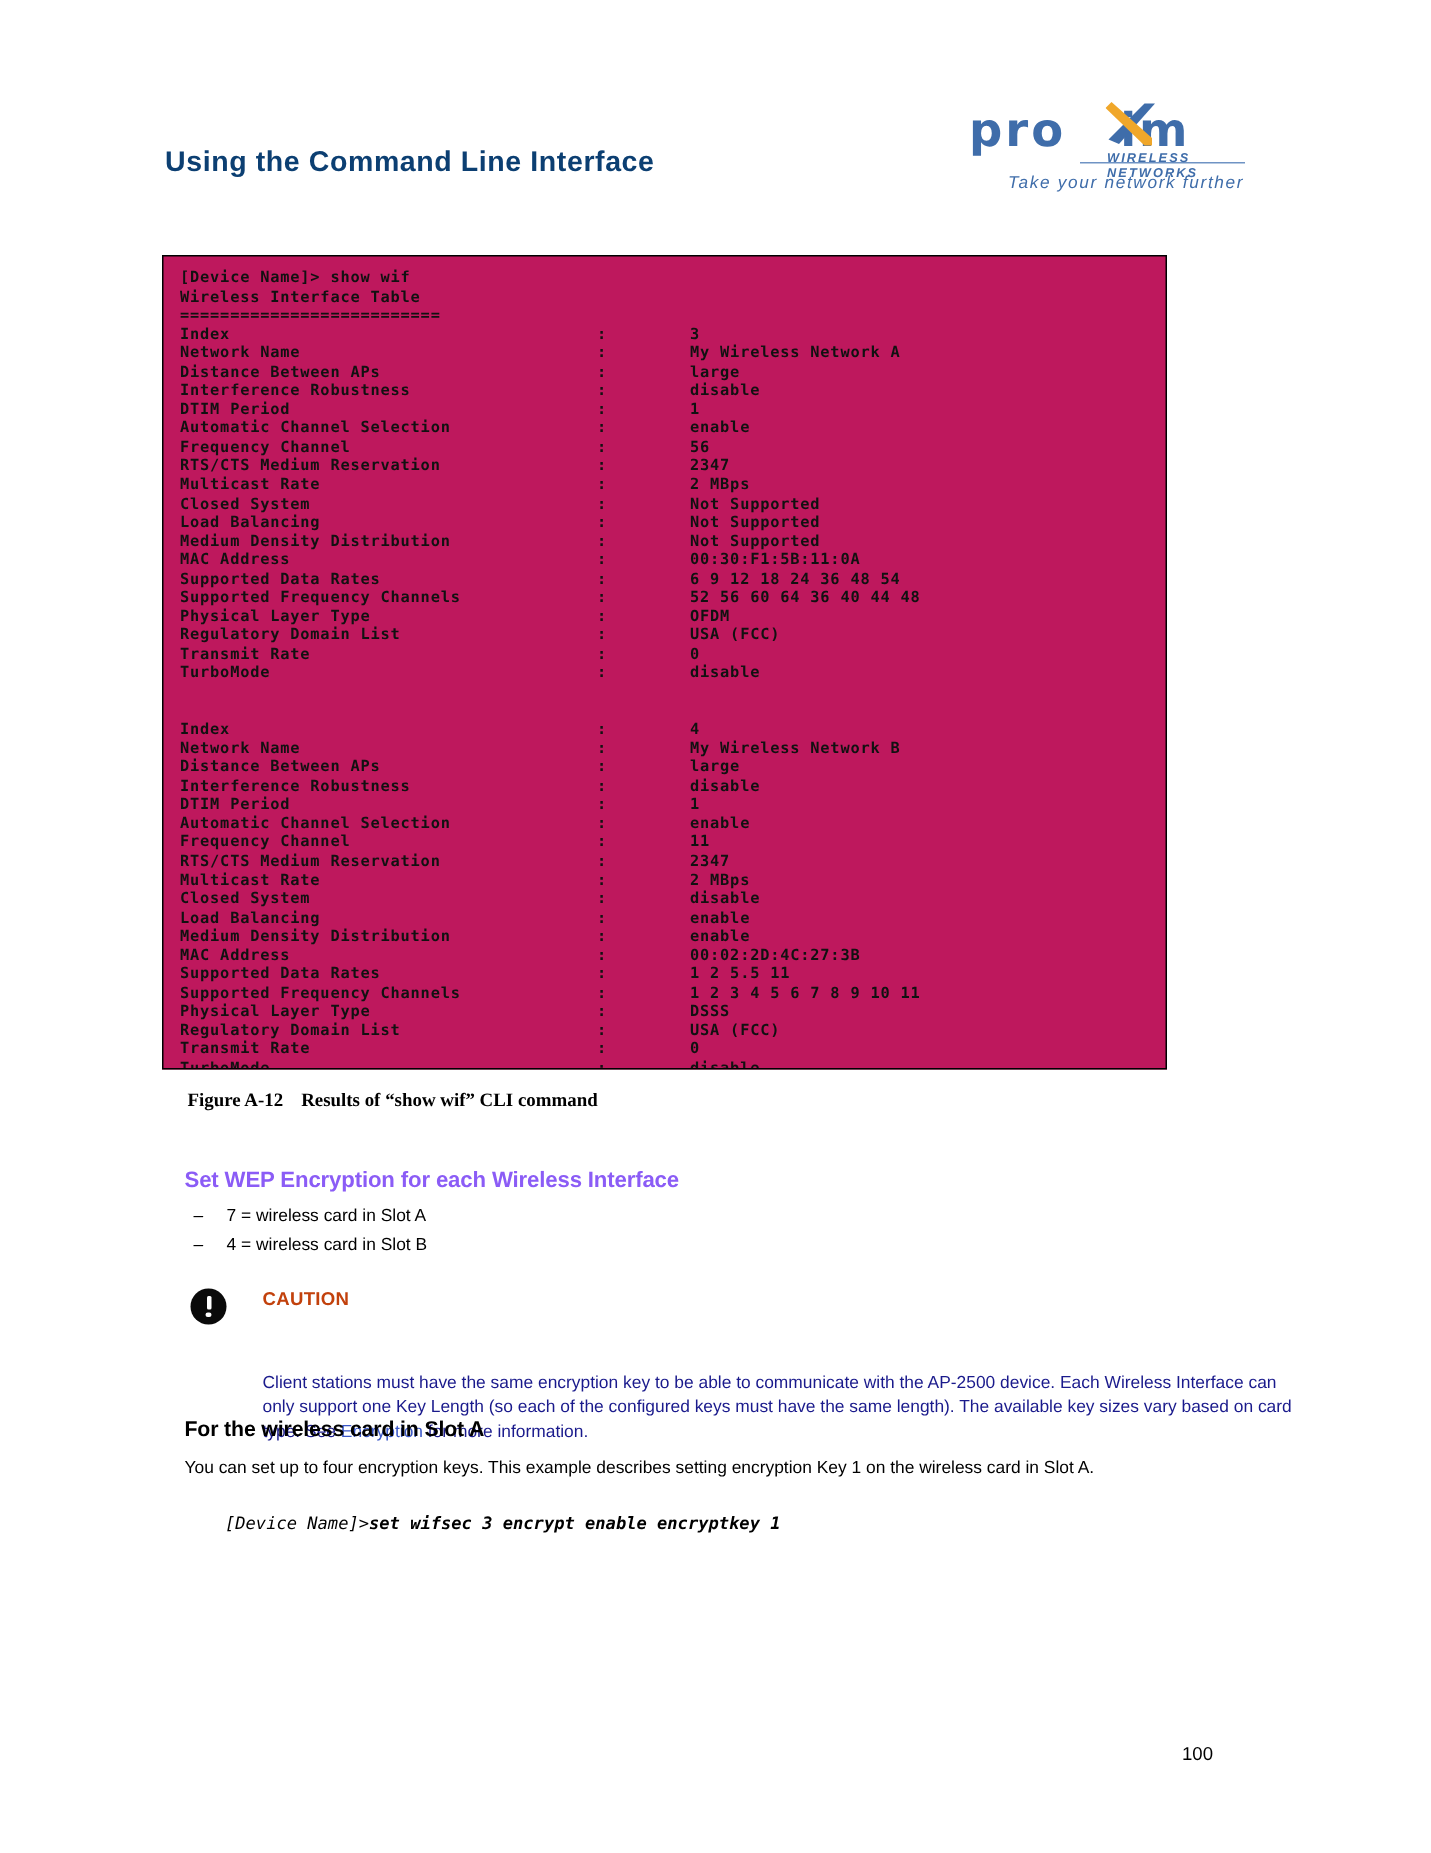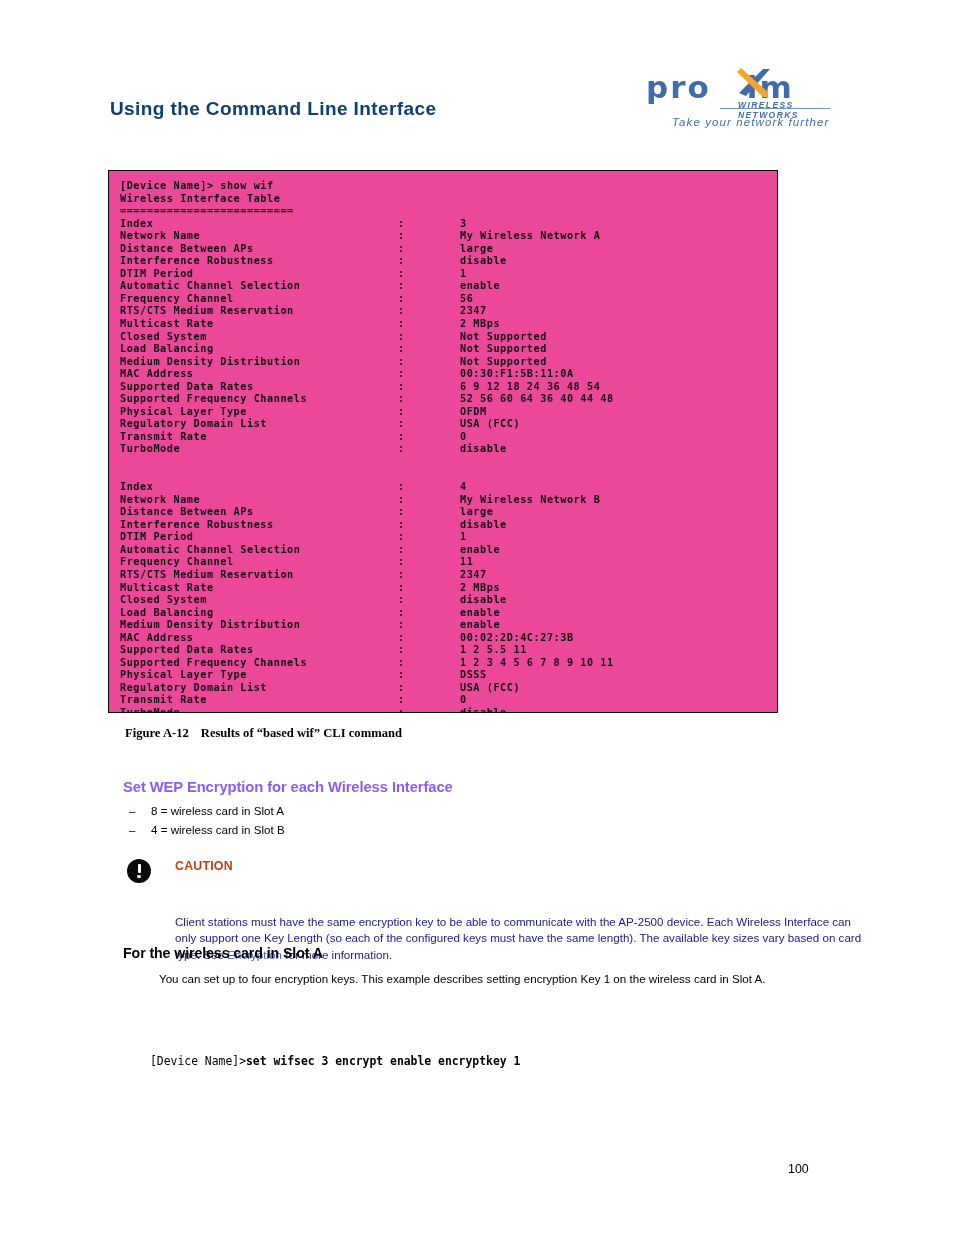--- a/index.html
+++ b/index.html
@@ -79,21 +79,21 @@
     margin-left: 28px;
   }
 
   
   #terminal-figure {
     position: absolute;
     left: 108px; top: 170px;
     width: 670px;
     height: 543px;
     border: 1.6px solid #000000;
-    background: #ec4899;
+    background: #be185d;
     box-sizing: border-box;
     overflow: hidden;
   }
   #terminal-body {
     padding: 9px 0 0 11px;
     font-family: "DejaVu Sans Mono", monospace;
     font-size: 10.2px;
     font-weight: bold;
     line-height: 12.55px;
     color: #111111;
@@ -203,31 +203,31 @@
     color: #000000;
     letter-spacing: -0.1px;
   }
   #slota-para {
     position: absolute;
     left: 123px; top: 971px;
     width: 720px;
     font-size: 11.6px;
     line-height: 16px;
     color: #000000;
-    margin-left: 36px;
   }
   #code-block {
     position: absolute;
-    left: 150px; top: 1019px;
+    left: 150px; top: 973px;
     width: 700px;
     font-family: "DejaVu Sans Mono", monospace;
     font-size: 11.4px;
     line-height: 17px;
     color: #000000;
     white-space: pre;
+    font-style: italic;
   }
   #code-block .code-line { height: 17px; }
   #code-block .mono-bold { font-weight: bold; }
   #code-block .prop {
     font-family: "Liberation Sans", sans-serif;
     font-size: 11.3px;
     font-weight: normal;
     white-space: pre;
   }
 
@@ -257,29 +257,29 @@
     <div id="logo-sub">WIRELESS NETWORKS</div>
     <div id="logo-tagline">Take your network further</div>
   </div>
 </div>
 
 <div id="terminal-figure">
   <div id="terminal-body"><div class="term-line">[Device Name]&gt; show wif</div><div class="term-line">Wireless Interface Table</div><div class="term-line">==========================</div><div class="term-line"><span class="term-label">Index</span><span class="term-colon">:</span><span class="term-value">3</span></div><div class="term-line"><span class="term-label">Network Name</span><span class="term-colon">:</span><span class="term-value">My Wireless Network A</span></div><div class="term-line"><span class="term-label">Distance Between APs</span><span class="term-colon">:</span><span class="term-value">large</span></div><div class="term-line"><span class="term-label">Interference Robustness</span><span class="term-colon">:</span><span class="term-value">disable</span></div><div class="term-line"><span class="term-label">DTIM Period</span><span class="term-colon">:</span><span class="term-value">1</span></div><div class="term-line"><span class="term-label">Automatic Channel Selection</span><span class="term-colon">:</span><span class="term-value">enable</span></div><div class="term-line"><span class="term-label">Frequency Channel</span><span class="term-colon">:</span><span class="term-value">56</span></div><div class="term-line"><span class="term-label">RTS/CTS Medium Reservation</span><span class="term-colon">:</span><span class="term-value">2347</span></div><div class="term-line"><span class="term-label">Multicast Rate</span><span class="term-colon">:</span><span class="term-value">2 MBps</span></div><div class="term-line"><span class="term-label">Closed System</span><span class="term-colon">:</span><span class="term-value">Not Supported</span></div><div class="term-line"><span class="term-label">Load Balancing</span><span class="term-colon">:</span><span class="term-value">Not Supported</span></div><div class="term-line"><span class="term-label">Medium Density Distribution</span><span class="term-colon">:</span><span class="term-value">Not Supported</span></div><div class="term-line"><span class="term-label">MAC Address</span><span class="term-colon">:</span><span class="term-value">00:30:F1:5B:11:0A</span></div><div class="term-line"><span class="term-label">Supported Data Rates</span><span class="term-colon">:</span><span class="term-value">6 9 12 18 24 36 48 54</span></div><div class="term-line"><span class="term-label">Supported Frequency Channels</span><span class="term-colon">:</span><span class="term-value">52 56 60 64 36 40 44 48</span></div><div class="term-line"><span class="term-label">Physical Layer Type</span><span class="term-colon">:</span><span class="term-value">OFDM</span></div><div class="term-line"><span class="term-label">Regulatory Domain List</span><span class="term-colon">:</span><span class="term-value">USA (FCC)</span></div><div class="term-line"><span class="term-label">Transmit Rate</span><span class="term-colon">:</span><span class="term-value">0</span></div><div class="term-line"><span class="term-label">TurboMode</span><span class="term-colon">:</span><span class="term-value">disable</span></div><div class="term-blank"></div><div class="term-blank"></div><div class="term-line"><span class="term-label">Index</span><span class="term-colon">:</span><span class="term-value">4</span></div><div class="term-line"><span class="term-label">Network Name</span><span class="term-colon">:</span><span class="term-value">My Wireless Network B</span></div><div class="term-line"><span class="term-label">Distance Between APs</span><span class="term-colon">:</span><span class="term-value">large</span></div><div class="term-line"><span class="term-label">Interference Robustness</span><span class="term-colon">:</span><span class="term-value">disable</span></div><div class="term-line"><span class="term-label">DTIM Period</span><span class="term-colon">:</span><span class="term-value">1</span></div><div class="term-line"><span class="term-label">Automatic Channel Selection</span><span class="term-colon">:</span><span class="term-value">enable</span></div><div class="term-line"><span class="term-label">Frequency Channel</span><span class="term-colon">:</span><span class="term-value">11</span></div><div class="term-line"><span class="term-label">RTS/CTS Medium Reservation</span><span class="term-colon">:</span><span class="term-value">2347</span></div><div class="term-line"><span class="term-label">Multicast Rate</span><span class="term-colon">:</span><span class="term-value">2 MBps</span></div><div class="term-line"><span class="term-label">Closed System</span><span class="term-colon">:</span><span class="term-value">disable</span></div><div class="term-line"><span class="term-label">Load Balancing</span><span class="term-colon">:</span><span class="term-value">enable</span></div><div class="term-line"><span class="term-label">Medium Density Distribution</span><span class="term-colon">:</span><span class="term-value">enable</span></div><div class="term-line"><span class="term-label">MAC Address</span><span class="term-colon">:</span><span class="term-value">00:02:2D:4C:27:3B</span></div><div class="term-line"><span class="term-label">Supported Data Rates</span><span class="term-colon">:</span><span class="term-value">1 2 5.5 11</span></div><div class="term-line"><span class="term-label">Supported Frequency Channels</span><span class="term-colon">:</span><span class="term-value">1 2 3 4 5 6 7 8 9 10 11</span></div><div class="term-line"><span class="term-label">Physical Layer Type</span><span class="term-colon">:</span><span class="term-value">DSSS</span></div><div class="term-line"><span class="term-label">Regulatory Domain List</span><span class="term-colon">:</span><span class="term-value">USA (FCC)</span></div><div class="term-line"><span class="term-label">Transmit Rate</span><span class="term-colon">:</span><span class="term-value">0</span></div><div class="term-line"><span class="term-label">TurboMode</span><span class="term-colon">:</span><span class="term-value">disable</span></div></div>
 </div>
 
 <div id="figure-caption">
-  <span>Figure A-12</span><span class="cap-gap"></span><span>Results of “based wif” CLI command</span>
+  <span>Figure A-12</span><span class="cap-gap"></span><span>Results of “show wif” CLI command</span>
 </div>
 
 <div id="section-heading">Set WEP Encryption for each Wireless Interface</div>
 
 <div id="bullet-list">
   <div class="bullet-row">
     <span class="bullet-dash">–</span>
-    <span class="bullet-text">8 = wireless card in Slot A</span>
+    <span class="bullet-text">7 = wireless card in Slot A</span>
   </div>
   <div class="bullet-row">
     <span class="bullet-dash">–</span>
     <span class="bullet-text">4 = wireless card in Slot B</span>
   </div>
 </div>
 
 <div id="caution-block">
   <div id="caution-icon">
     <div class="bang-stem"></div>

